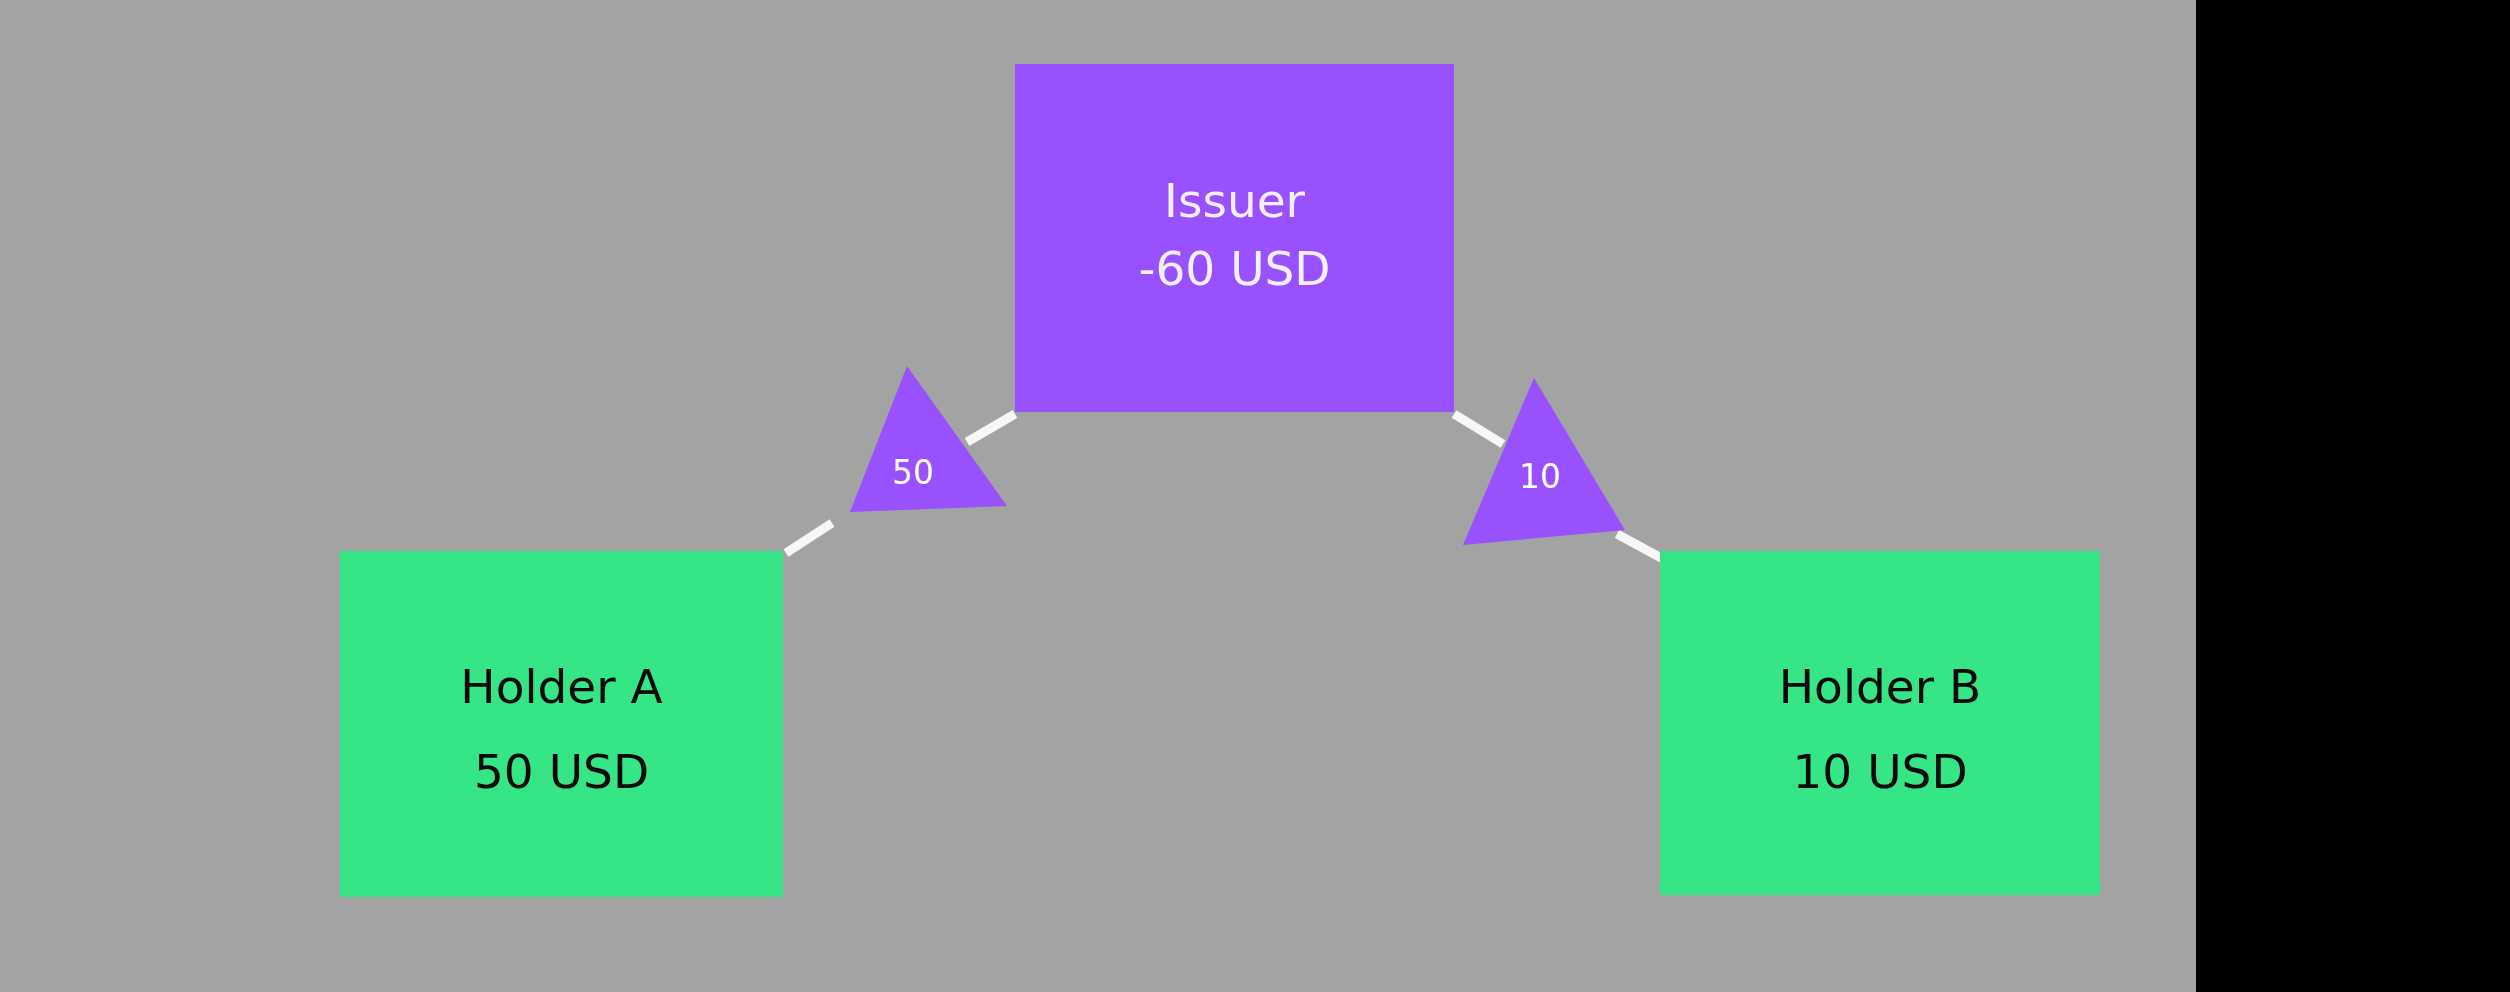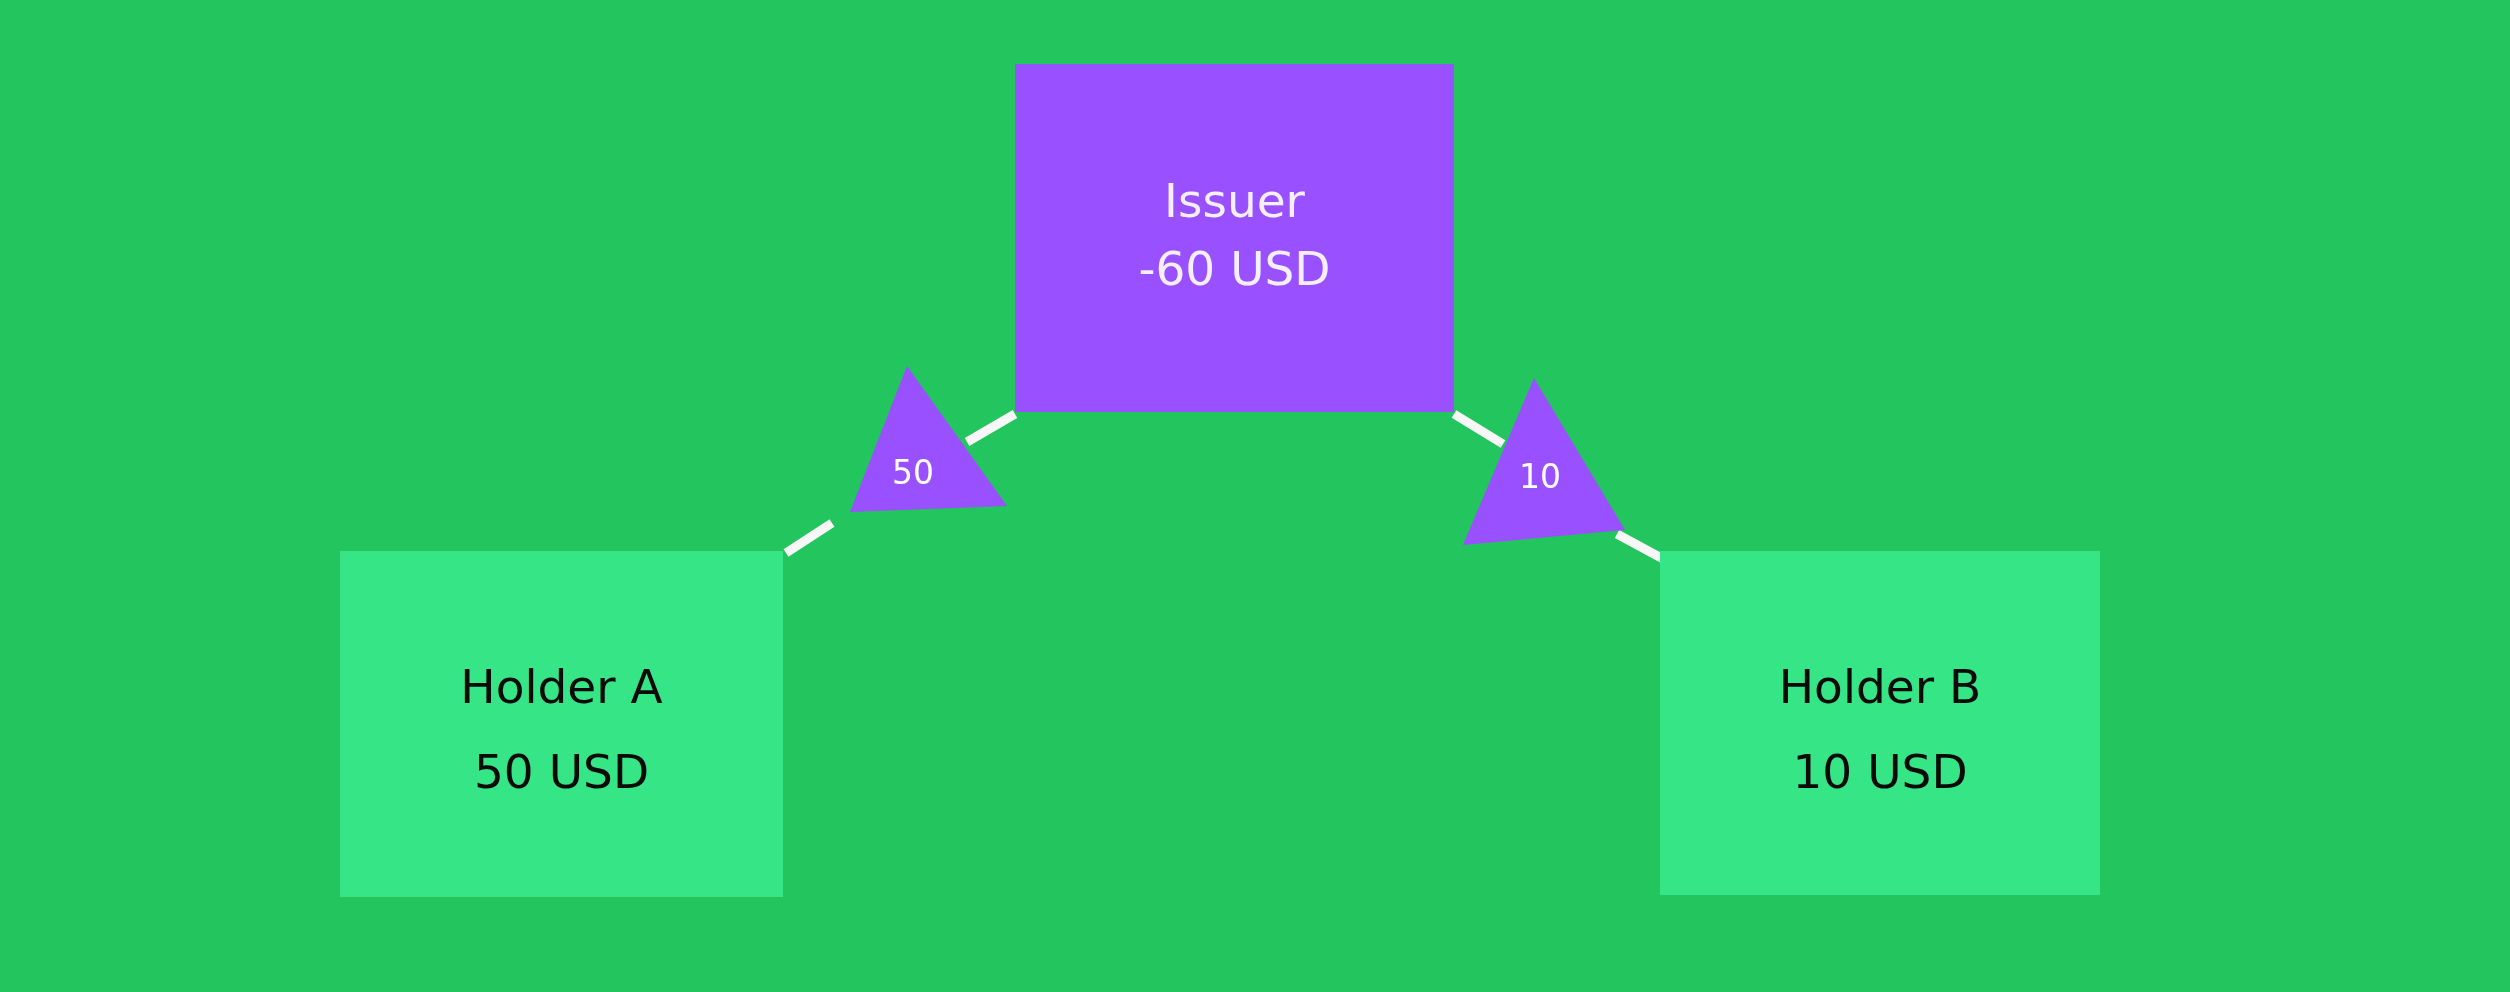--- a/index.html
+++ b/index.html
@@ -8,23 +8,23 @@
     background: #000000;
   }
   body {
     width: 2510px;
     height: 992px;
     overflow: hidden;
     font-family: "DejaVu Sans", "Liberation Sans", sans-serif;
   }
   #diagram-root {
     position: relative;
-    width: 2510px;
+    width: 2196px;
     height: 992px;
-    background: #22c55e;
+    background: #a3a3a3;
   }
   svg.graph {
     position: absolute;
     inset: 0;
     width: 2510px;
     height: 992px;
     display: block;
   }
   .node-label {
     font-family: "DejaVu Sans", "Liberation Sans", sans-serif;

